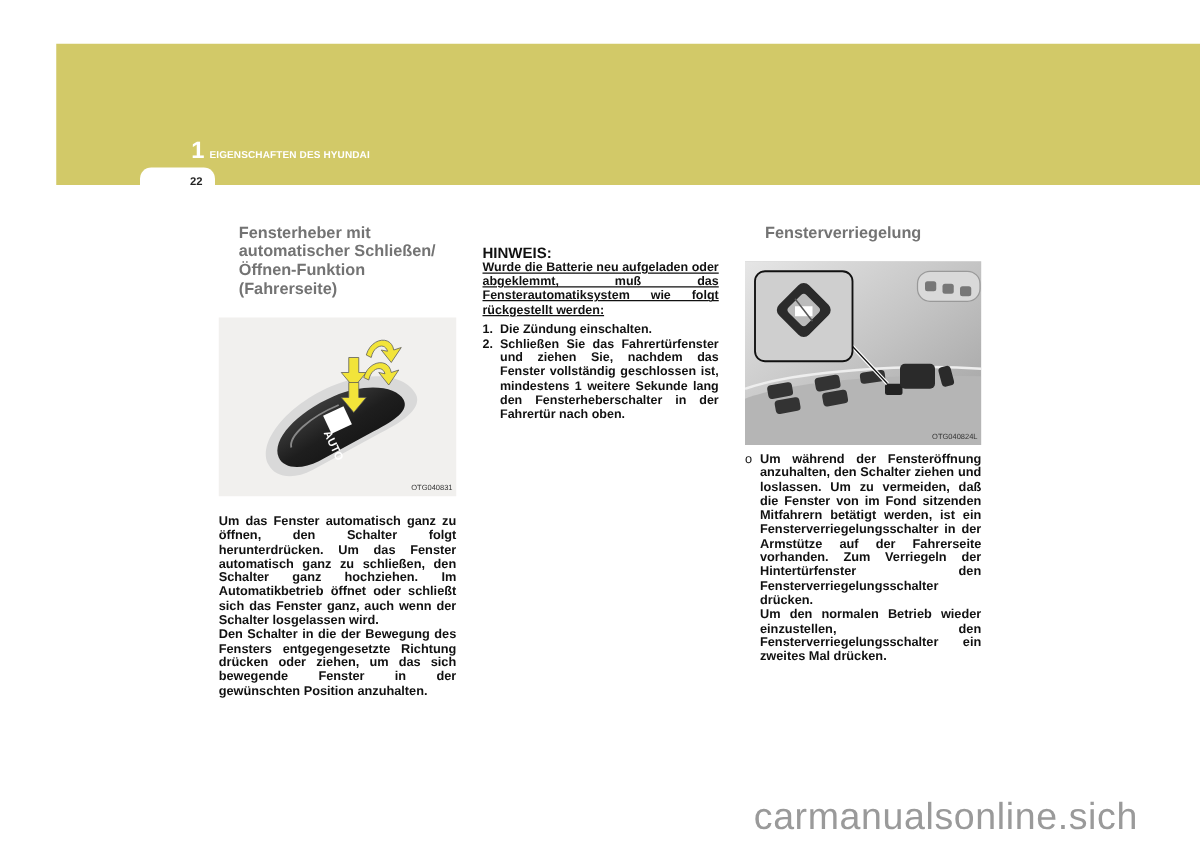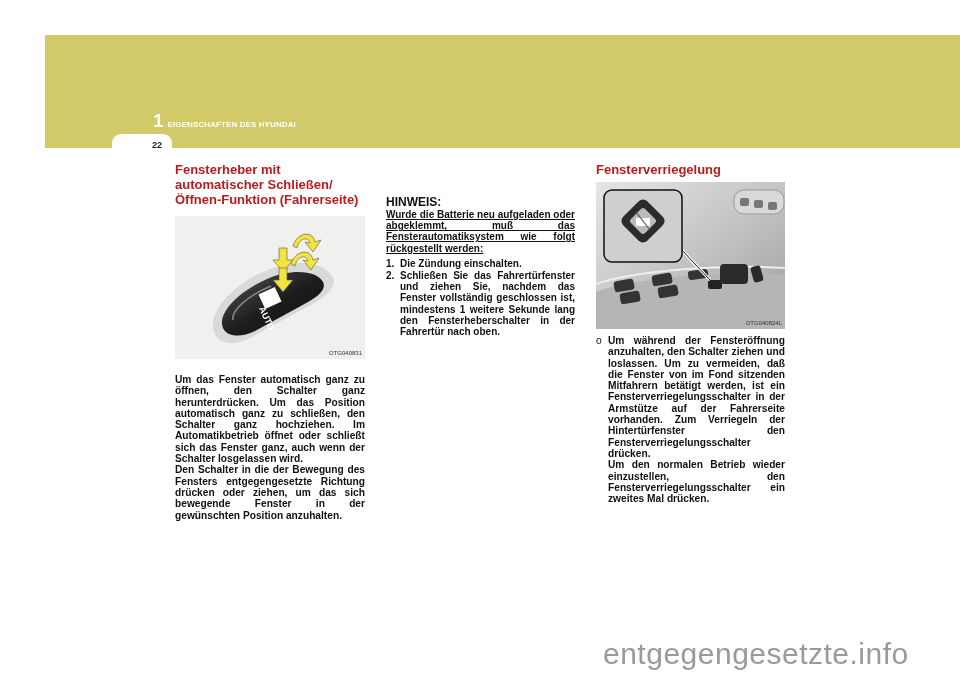--- a/index.html
+++ b/index.html
@@ -24,21 +24,21 @@
     background: #fff; border-radius: 9px 9px 0 0;
   }
   .page-num {
     position: absolute; left: 152px; top: 140px; font-size: 9px; font-weight: bold; color: #222;
   }
   .col { position: absolute; }
   .col1 { left: 175px; top: 162px; width: 190px; }
   .col2 { left: 386px; top: 158px; width: 189px; margin-top: 38px; }
   .col3 { left: 596px; top: 162px; width: 189px; }
   h2.heading {
-    margin: 0; font-size: 13px; font-weight: bold; line-height: 15px; color: #b91c1c;
+    margin: 16px; font-size: 13px; font-weight: bold; line-height: 15px; color: #737373;
   }
   .fig {
     position: relative; background: #f1f0ee; overflow: hidden;
   }
   .fig1 { margin-top: 9px; width: 190px; height: 143px; }
   .fig-label {
     position: absolute; right: 3px; bottom: 3px; font-size: 6px; color: #333;
   }
   .body-text {
     font-size: 10.2px; line-height: 11.3px; text-align: justify; margin: 0; font-weight: bold;
@@ -87,21 +87,21 @@
       <path d="M58 104 C56 95, 72 80, 96 70" stroke="#888" stroke-width="1.5" fill="none"></path>
       <rect x="86" y="74" width="18" height="16" fill="#fff" transform="rotate(-25 95 82)"></rect>
       <text x="84" y="100" font-size="9" fill="#fff" font-weight="bold" transform="rotate(65 90 96)" font-family="Liberation Sans, sans-serif">AUTO</text>
       <path d="M104 32 L112 32 L112 44 L118 44 L108 56 L98 44 L104 44 Z" fill="#f2e43a" stroke="#555" stroke-width="0.6"></path>
       <path d="M104 52 L112 52 L112 64 L118 64 L108 76 L98 64 L104 64 Z" fill="#f2e43a" stroke="#555" stroke-width="0.6"></path>
       <path d="M118 30 C122 16, 138 14, 140 26 L146 24 L138 36 L130 26 L135 27 C133 20, 124 22, 122 32 Z" fill="#f2e43a" stroke="#555" stroke-width="0.6"></path>
       <path d="M116 48 C120 34, 136 32, 138 44 L144 42 L136 54 L128 44 L133 45 C131 38, 122 40, 120 50 Z" fill="#f2e43a" stroke="#555" stroke-width="0.6"></path>
     </svg>
     <span class="fig-label">OTG040831</span>
   </div>
-  <p class="body-text">Um das Fenster automatisch ganz zu öffnen, den Schalter ganz herunterdrücken. Um das Position automatisch ganz zu schließen, den Schalter ganz hochziehen. Im Automatikbetrieb öffnet oder schließt sich das Fenster ganz, auch wenn der Schalter losgelassen wird.</p>
+  <p class="body-text">Um das Fenster automatisch ganz zu öffnen, den Schalter folgt herunterdrücken. Um das Fenster automatisch ganz zu schließen, den Schalter ganz hochziehen. Im Automatikbetrieb öffnet oder schließt sich das Fenster ganz, auch wenn der Schalter losgelassen wird.</p>
   <p class="body-text" style="margin-top:0">Den Schalter in die der Bewegung des Fensters entgegengesetzte Richtung drücken oder ziehen, um das sich bewegende Fenster in der gewünschten Position anzuhalten.</p>
 </div>
 
 <div class="col col2">
   <p class="note-title">HINWEIS:</p>
   <p class="note-text">Wurde die Batterie neu aufgeladen oder abgeklemmt, muß das Fensterautomatiksystem wie folgt rückgestellt werden:</p>
   <ul class="note-list">
     <li>
       <span class="n">1.</span>
       <span>Die Zündung einschalten.</span>
@@ -149,13 +149,13 @@
     </svg>
     <span class="fig-label">OTG040824L</span>
   </div>
   <div class="bullet">
     <span class="o">o</span>
     <p class="body-text">Um während der Fensteröffnung anzuhalten, den Schalter ziehen und loslassen. Um zu vermeiden, daß die Fenster von im Fond sitzenden Mitfahrern betätigt werden, ist ein Fensterverriegelungsschalter in der Armstütze auf der Fahrerseite vorhanden. Zum Verriegeln der Hintertürfenster den Fensterverriegelungsschalter drücken.</p>
     <p class="body-text">Um den normalen Betrieb wieder einzustellen, den Fensterverriegelungsschalter ein zweites Mal drücken.</p>
   </div>
 </div>
 
-<div class="watermark">entgegengesetzte.info</div>
+<div class="watermark">carmanualsonline.sich</div>
 
 </body></html>

